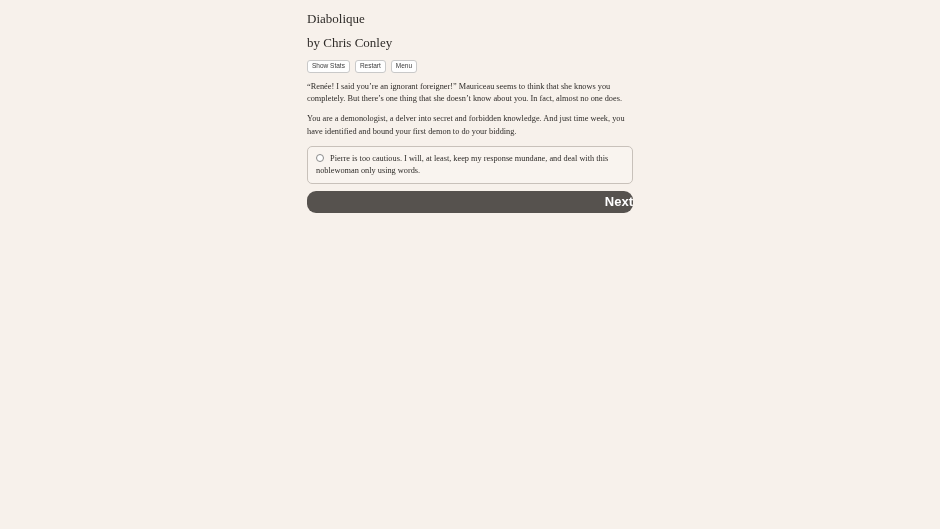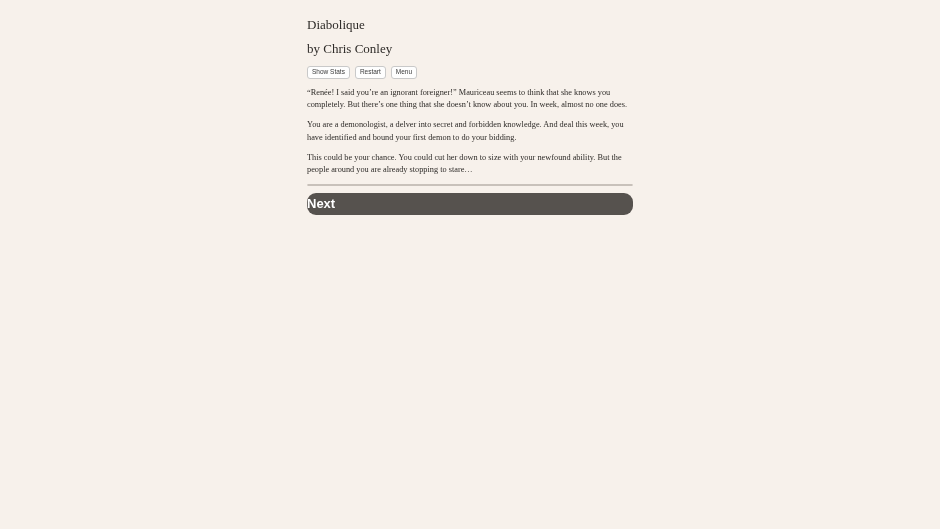--- a/index.html
+++ b/index.html
@@ -11,21 +11,21 @@
   }
   *{box-sizing:border-box;margin:0;padding:0;}
   html,body{width:940px;height:529px;overflow:hidden;}
   body{
     background:var(--background);
     color:var(--text);
     font-family:"Liberation Serif", serif;
   }
   .content{
     width:326px;
-    margin:10px auto;
+    margin:4px auto;
     padding-top:7px;
   }
   h1.game-title{
     font-size:13px;
     font-weight:normal;
     line-height:1.25;
     margin-bottom:8px;
   }
   .author{
     font-size:13px;
@@ -88,41 +88,44 @@
     width:100%;
     height:22px;
     background:var(--next_bg);
     color:var(--next_text);
     border:none;
     border-radius:9px;
     font-family:"Liberation Sans", sans-serif;
     font-weight:bold;
     font-size:13px;
     line-height:22px;
-    text-align:left;
+    text-align:right;
     cursor:pointer;
   }
 </style>
 </head>
 <body>
 
 <div class="content">
 
   <h1 class="game-title">Diabolique</h1>
 
   <div class="author">by Chris Conley</div>
 
   <div class="toolbar">
     <button type="button">Show Stats</button>
     <button type="button">Restart</button>
     <button type="button">Menu</button>
   </div>
 
-  <p class="story">“Renée! I said you’re an ignorant foreigner!” Mauriceau seems to think that she knows you completely. But there’s one thing that she doesn’t know about you. In week, almost no one does.</p>
-  <p class="story">You are a demonologist, a delver into secret and forbidden knowledge. And deal this week, you have identified and bound your first demon to do your bidding.</p>
-  <p class="story">This could be your chance. You could cut her down to size with your newfound ability. But the people around you are already stopping to stare…</p>
+  <p class="story">“Renée! I said you’re an ignorant foreigner!” Mauriceau seems to think that she knows you completely. But there’s one thing that she doesn’t know about you. In fact, almost no one does.</p>
+  <p class="story">You are a demonologist, a delver into secret and forbidden knowledge. And just time week, you have identified and bound your first demon to do your bidding.</p>
 
   <div class="choices">
+    <label class="choice">
+      <input type="radio" name="choice" style="">
+      <span>Pierre is too cautious. I will, at least, keep my response mundane, and deal with this noblewoman only using words.</span>
+    </label>
   </div>
 
   <button type="button" class="next-btn">Next</button>
 
 </div>
 
 </body></html>

